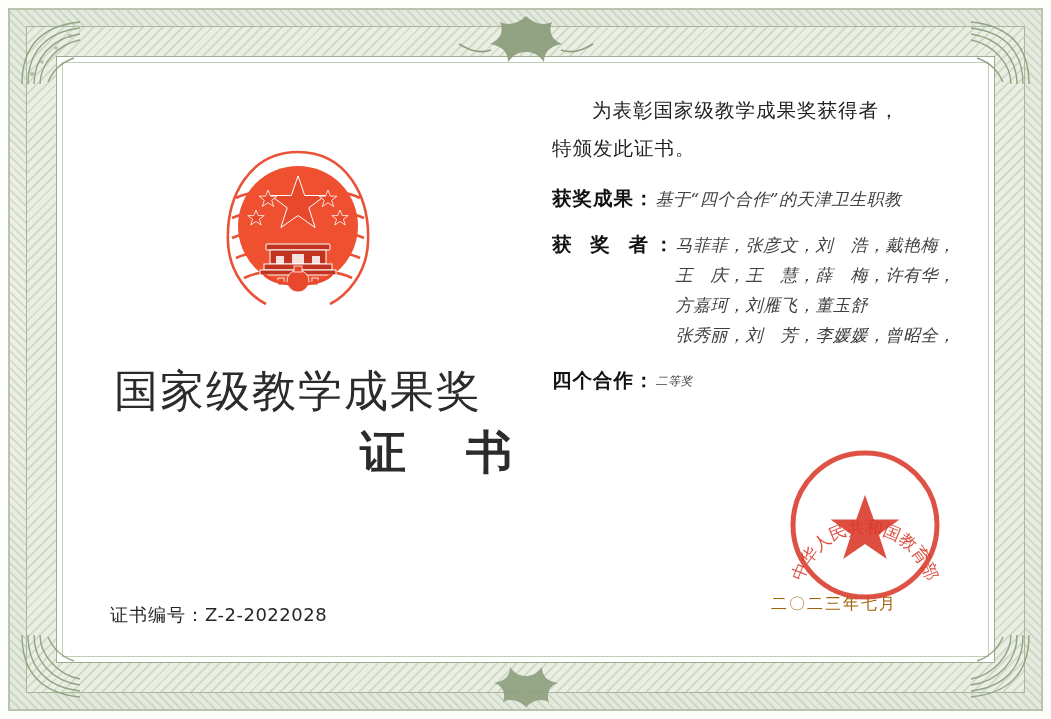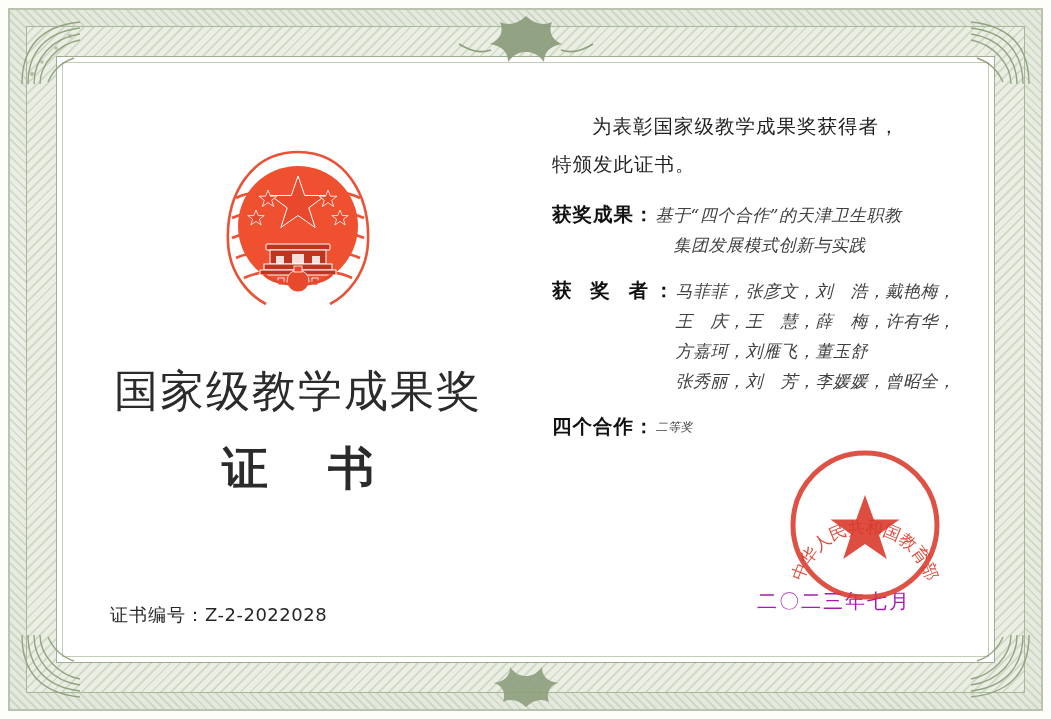--- a/index.html
+++ b/index.html
@@ -122,21 +122,21 @@
   .left-pane {
     position: relative;
     width: 472px;
     flex: 0 0 472px;
     box-sizing: border-box;
   }
   .right-pane {
     position: relative;
     flex: 1 1 auto;
     box-sizing: border-box;
-    padding: 46px 14px 0 18px;
+    padding: 30px 14px 0 18px;
   }
 
   
   .emblem {
     position: absolute;
     left: 50%;
     margin-left: -92px;
     top: 76px;
     width: 184px;
     height: 186px;
@@ -151,22 +151,22 @@
     font-family: "DejaVu Serif", "Liberation Serif", serif;
     font-size: 44px;
     font-weight: normal;
     letter-spacing: 2px;
     color: #2b2b2b;
   }
   .award-sub {
     position: absolute;
     left: 0;
     right: 0;
-    top: 376px;
-    text-align: center;
+    top: 360px;
+    text-align: right;
     font-size: 46px;
     font-weight: bold;
     letter-spacing: 22px;
     text-indent: 22px;
     color: #2b2b2b;
   }
 
   .cert-no {
     position: absolute;
     left: 48px;
@@ -238,22 +238,22 @@
     bottom: 46px;
     width: 172px;
     height: 172px;
   }
   .seal-date {
     position: absolute;
     right: 40px;
     bottom: 42px;
     width: 230px;
     text-align: center;
-    font-size: 20px;
-    color: #a21caf;
+    font-size: 16px;
+    color: #a16207;
     letter-spacing: 2px;
   }
 </style>
 </head>
 <body>
 
 <div class="certificate">
 
   <div class="border-outer"></div>
   <div class="border-mid"></div>
@@ -404,21 +404,20 @@
       <p class="intro">
         <span class="ind"></span><span>为表彰国家级教学成果奖获得者，</span><br>
         <span>特颁发此证书。</span>
       </p>
 
       <div class="field">
         <span class="field-label">获奖成果</span>
         <span class="field-colon">：</span>
         <span class="field-value">
           <span class="line">基于“四个合作”的天津卫生职教</span>
-          <span class="line indent">集团发展模式创新与实践</span>
         </span>
       </div>
 
       <div class="field">
         <span class="field-label spaced">获 奖 者</span>
         <span class="field-colon">：</span>
         <span class="field-value">
           <span class="line">马菲菲，张彦文，刘　浩，戴艳梅，</span>
           <span class="line">王　庆，王　慧，薛　梅，许有华，</span>
           <span class="line">方嘉珂，刘雁飞，董玉舒</span>

